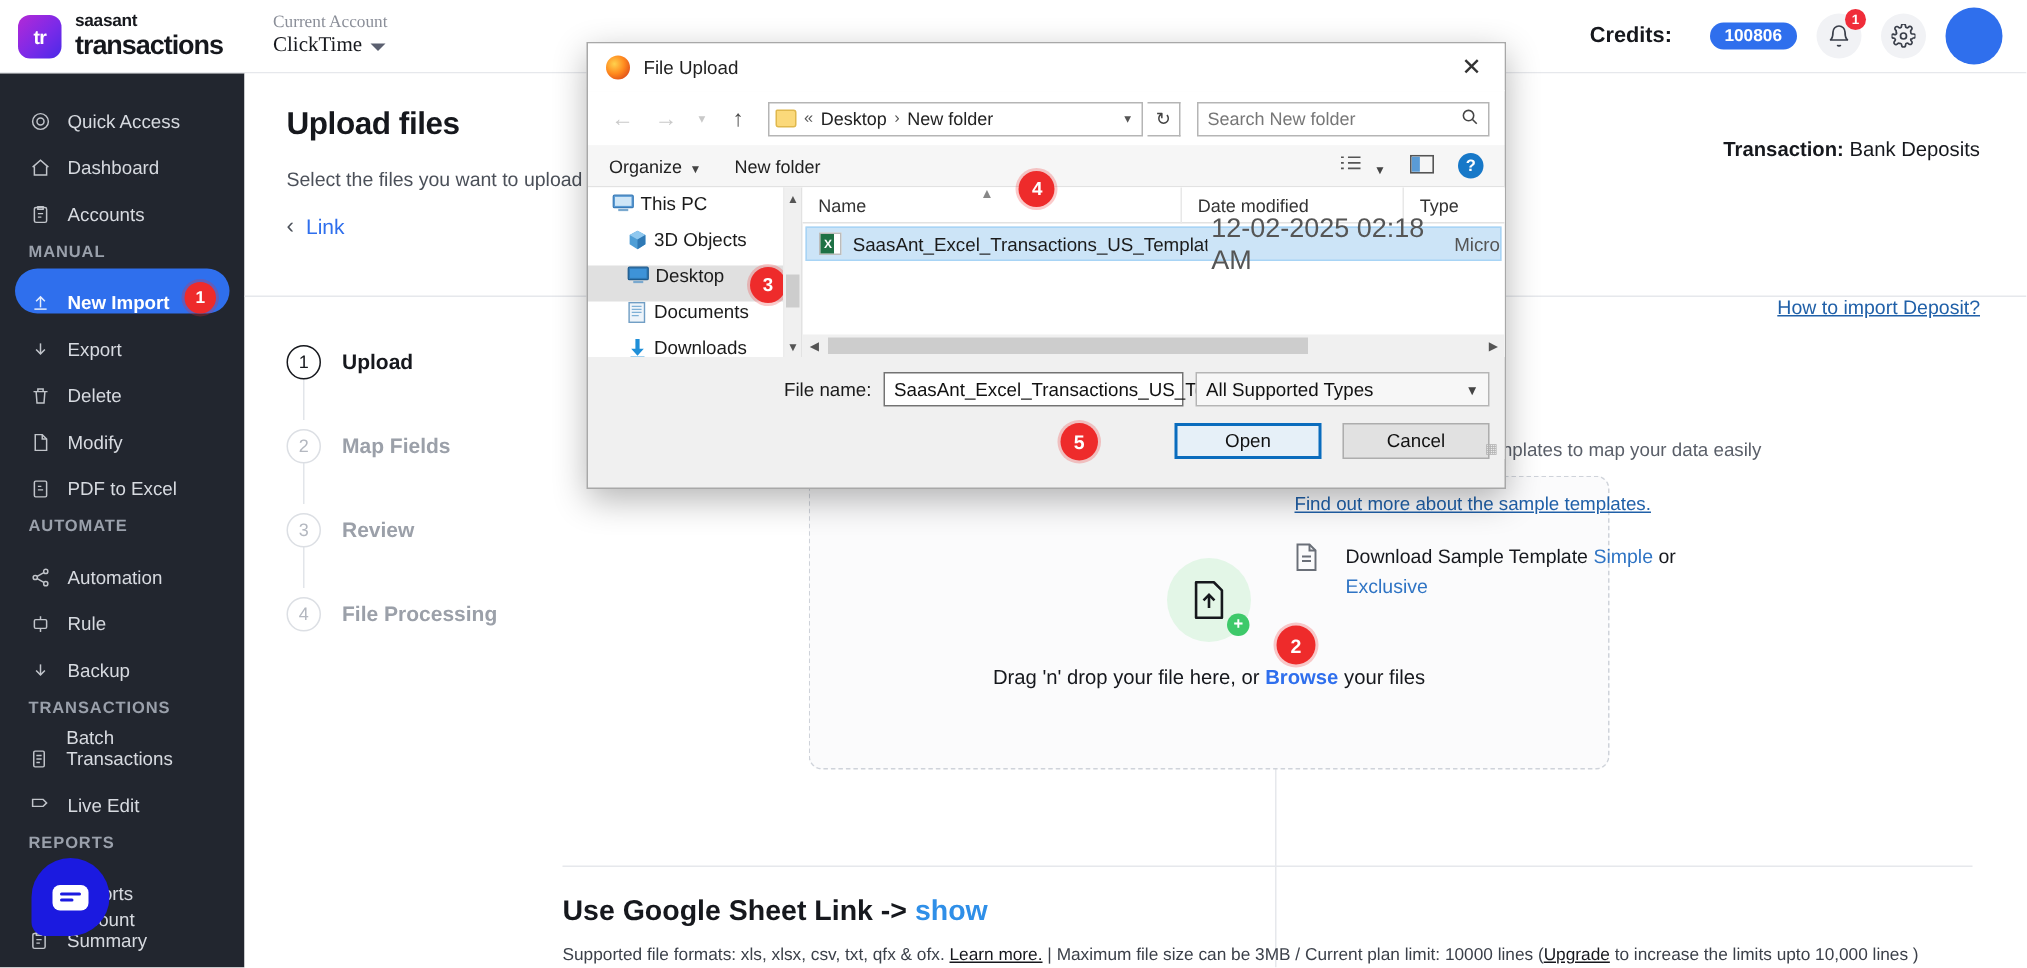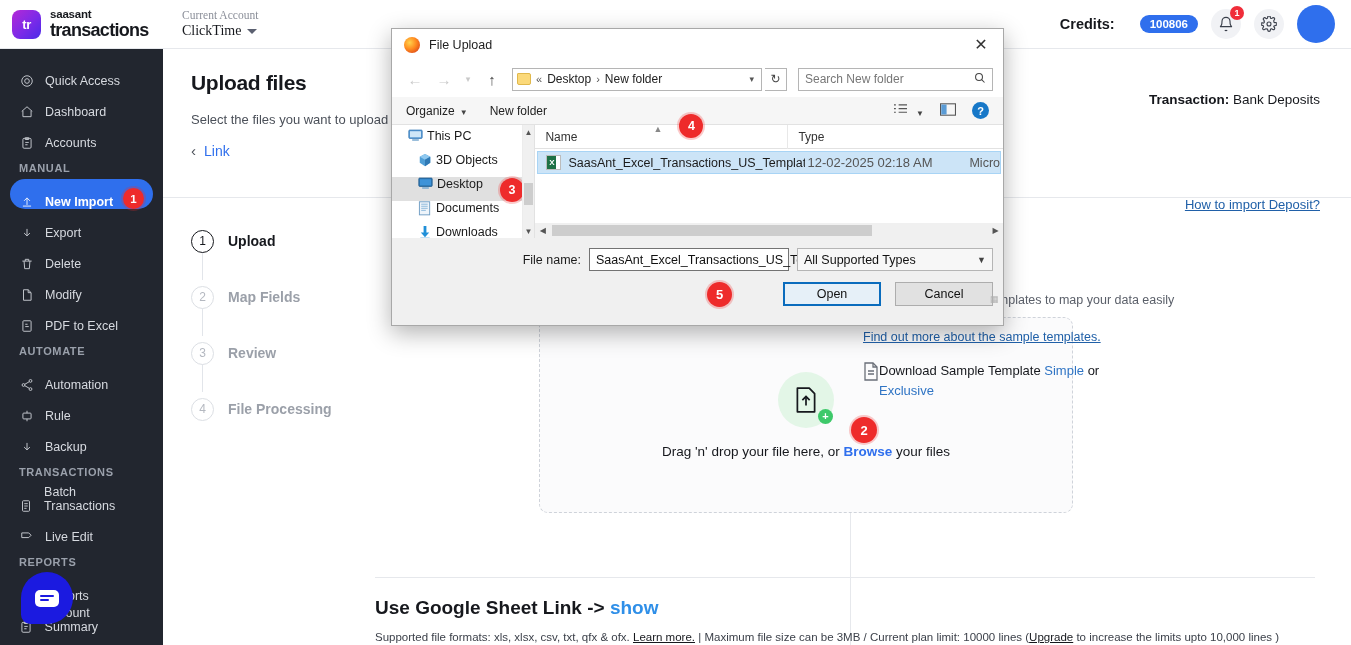--- a/index.html
+++ b/index.html
@@ -138,21 +138,21 @@
   .dz-text { margin-top:16px; font-size:13.5px; color:#16181d; }
   .dz-text a { color:#2f6fed; font-weight:bold; }
 
   .dz-badge { position:absolute; left:688px; top:368px; z-index:12; }
 
   
   .tpl { position:absolute; left:700px; top:222px; width:420px; }
   .tpl-title { font-size:14px; font-weight:bold; color:#16181d; }
   .tpl-body { font-size:12.5px; color:#5a5f69; line-height:1.45; margin-top:4px; width:320px; }
   .tpl-link { font-size:12.5px; color:#2060a8; text-decoration:underline; }
-  .tpl-row { display:flex; align-items:flex-start; margin-top:16px; }
+  .tpl-row { display:flex; align-items:flex-start; gap:18px; margin-top:16px; }
   .tpl-doc-ico { margin-top:1px; }
   .tpl-dl { font-size:13px; color:#16181d; line-height:1.55; width:250px; }
   .tpl-dl a { color:#2f74c4; }
 
   
   .bsep { position:absolute; left:212px; top:528px; width:940px; height:1px; background:#e6e8ec; }
   .gsheet { position:absolute; left:212px; top:548px; font-size:19px; font-weight:bold; color:#16181d; }
   .gsheet a { color:#2f8fe8; }
   .formats { position:absolute; left:212px; top:582px; font-size:11.5px; color:#3c414a; white-space:nowrap; }
   .formats a { color:#16181d; text-decoration:underline; }
@@ -224,21 +224,21 @@
   .fh .c1 { width:253px; position:relative; }
   .fh .c2 { width:148px; }
   .fh .c3 { flex:1; border-right:none; }
   .sort-caret { position:absolute; left:118px; top:-1px; font-size:9px; color:#888; }
   .fh-badge { position:absolute; left:144px; top:-11px; }
 
   .frow { display:flex; align-items:center; height:23px; background:#cce4f7; border:1px solid #a8d4f5; margin:2px 2px 0 2px; }
   .xl-ico { width:15px;height:15px;margin:0 7px 0 8px; background:#fff; border:1px solid #bcbcbc; position:relative; display:flex; }
   .xl-ico:before { content:"X"; position:absolute; left:0; top:0; width:9px;height:13px; background:#1e7145; color:#fff; font-size:8px; font-weight:bold; text-align:center; line-height:13px; }
   .fcell1 { width:237px; font-size:12.5px; color:#1b1b1b; overflow:hidden; white-space:nowrap; }
-  .fcell2 { width:164px; font-size:13px; color:#555; padding-left:2px; }
+  .fcell2 { width:164px; font-size:18px; color:#555; padding-left:2px; }
   .fcell3 { flex:1; font-size:12.5px; color:#555; }
 
   .hscroll { position:absolute; left:0; right:0; bottom:0; height:15px; background:#f0f0f0; display:flex; align-items:center; }
   .hs-l,.hs-r { width:15px; text-align:center; font-size:8px; color:#555; }
   .hs-track { flex:1; height:13px; background:#f0f0f0; position:relative; }
   .hs-thumb { position:absolute; left:2px; top:1px; width:320px; height:11px; background:#cdcdcd; }
 
   .dlg-foot { background:#f0f0f0; height:auto; padding:10px 10px 0 10px; position:relative; }
   .fn-row { display:flex; align-items:center; justify-content:flex-end; gap:8px; }
   .fn-label { font-size:12.5px; color:#1b1b1b; }
@@ -670,20 +670,21 @@
 
       <div class="dlg-files">
         <div class="fh">
           <div class="c1">
             <span>Name</span>
             <span class="sort-caret">▲</span>
             <span class="fh-badge">
               <span class="step-badge" style="width:24px;height:24px;font-size:12.5px;">4</span>
             </span>
           </div>
+          <div class="c2">Date modified</div>
           <div class="c3">Type</div>
         </div>
 
         <div class="frow">
           <span class="xl-ico"></span>
           <span class="fcell1">SaasAnt_Excel_Transactions_US_Template...</span>
           <span class="fcell2">12-02-2025 02:18 AM</span>
           <span class="fcell3">Micro</span>
         </div>
 

